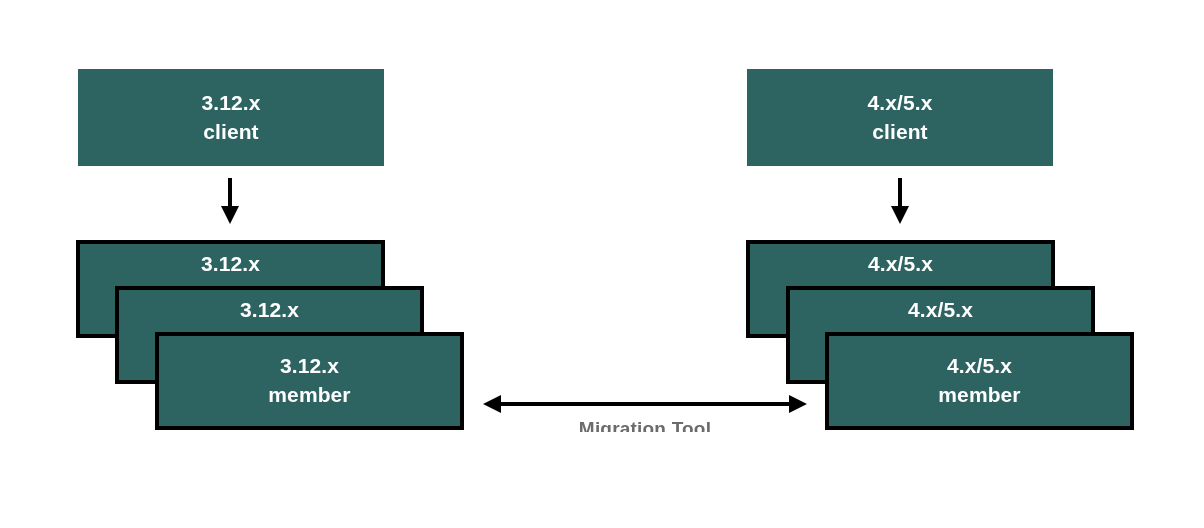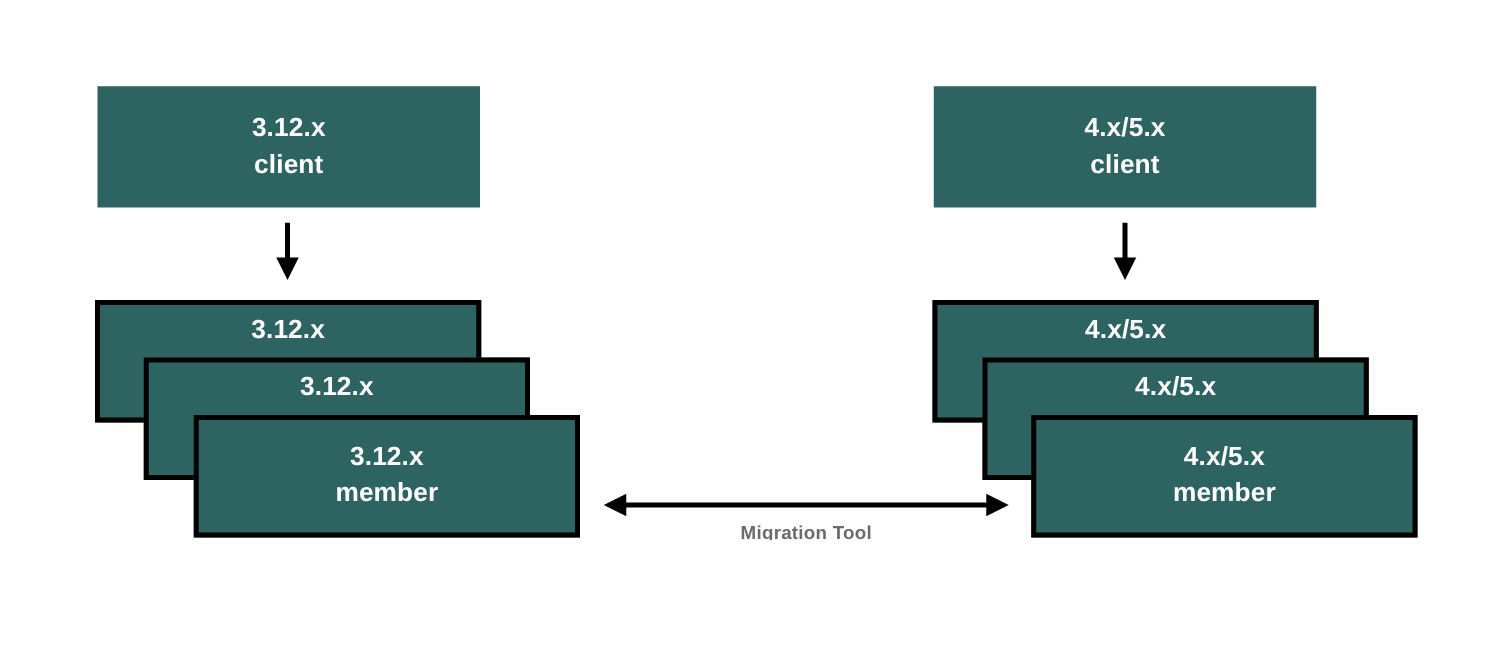--- a/index.html
+++ b/index.html
@@ -61,21 +61,21 @@
   .v-arrow {
     position: absolute;
     width: 24px;
   }
   .h-arrow {
     position: absolute;
   }
   .arrow-label {
     position: absolute;
     color: #6b6b6b;
-    font-size: 15px;
+    font-size: 19px;
     font-weight: bold;
     letter-spacing: 0.2px;
     white-space: nowrap;
     text-align: center;
   }
 </style>
 </head>
 <body>
 
 <div class="diagram">

